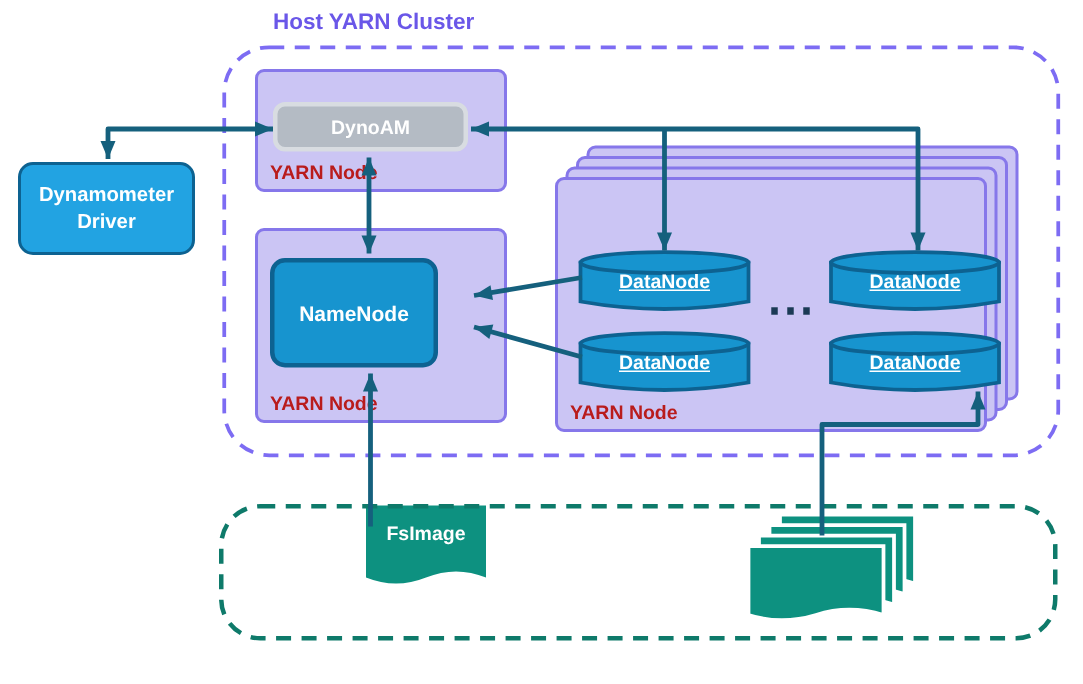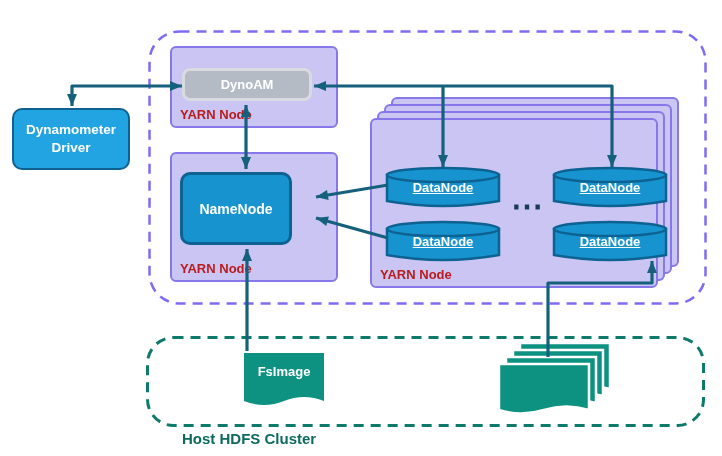--- a/index.html
+++ b/index.html
@@ -58,21 +58,21 @@
   #dn0{left:385px;top:166px;}
   #dn1{left:385px;top:220px;}
   #dn2{left:552px;top:166px;}
   #dn3{left:552px;top:220px;}
   #ellipsis{
     left:504px;top:186px;width:46px;height:40px;line-height:40px;
     text-align:center;font-size:32px;font-weight:700;color:var(--ellipsis-color);
   }
   .doc-fill{fill:var(--teal-fill);}
   .doc-page{fill:var(--teal-fill);stroke:#ffffff;stroke-width:2.5;}
-  #fsimage{left:243px;top:352px;width:82px;height:62px;}
+  #fsimage{left:243px;top:336px;width:82px;height:62px;}
   #fsimage .doc-label{
     position:absolute;left:0;top:12px;width:100%;text-align:center;
     color:#fff;font-size:13px;font-weight:700;
   }
   #blocklistings{left:498px;top:342px;width:114px;height:80px;}
   #blocklistings .doc-label{
     position:absolute;left:0;top:21px;width:92px;height:54px;
     display:flex;align-items:center;justify-content:center;text-align:center;
     color:#fff;font-size:13px;font-weight:700;line-height:1.25;
   }
@@ -80,20 +80,21 @@
   .dash-yarn{fill:none;stroke:var(--yarn-border);stroke-width:2.5;stroke-dasharray:10 7;}
   .dash-hdfs{fill:none;stroke:var(--hdfs-border);stroke-width:3;stroke-dasharray:10 7;}
   .aline{stroke:var(--arrow);stroke-width:3.2;fill:none;stroke-linejoin:round;}
   .ahf{fill:var(--arrow);}
 </style>
 </head>
 <body>
 
 <div id="canvas">
 
+  <div id="yarn-title" class="abs cluster-title">Host YARN Cluster</div>
 
   <div id="box-dynoam" class="pnode">
     <div class="pnode-label">YARN Node</div>
   </div>
 
   <div id="box-namenode" class="pnode">
     <div class="pnode-label">YARN Node</div>
   </div>
 
   <div id="stack-l4" class="pnode stack-layer"></div>
@@ -157,21 +158,20 @@
         </g>
       <g transform="translate(7,14)">
           <path class="doc-page" d="M1,1 L91,1 L91,47 Q68,40 46,47 Q23,54 1,47 Z"></path>
         </g>
       <g transform="translate(0,21)">
           <path class="doc-page" d="M1,1 L91,1 L91,47 Q68,40 46,47 Q23,54 1,47 Z"></path>
         </g>
     </svg>
   </div>
 
-  <div id="hdfs-title" class="abs cluster-title">Host HDFS Cluster</div>
 
   <svg id="overlay">
     <defs>
       <marker id="ah" markerUnits="userSpaceOnUse" markerWidth="14" markerHeight="12" viewBox="0 0 14 12" refX="13" refY="6" orient="auto">
         <path class="ahf" d="M1,1 L13,6 L1,11 Z"></path>
       </marker>
       <marker id="ahs" markerUnits="userSpaceOnUse" markerWidth="14" markerHeight="12" viewBox="0 0 14 12" refX="13" refY="6" orient="auto-start-reverse">
         <path class="ahf" d="M1,1 L13,6 L1,11 Z"></path>
       </marker>
     </defs>

